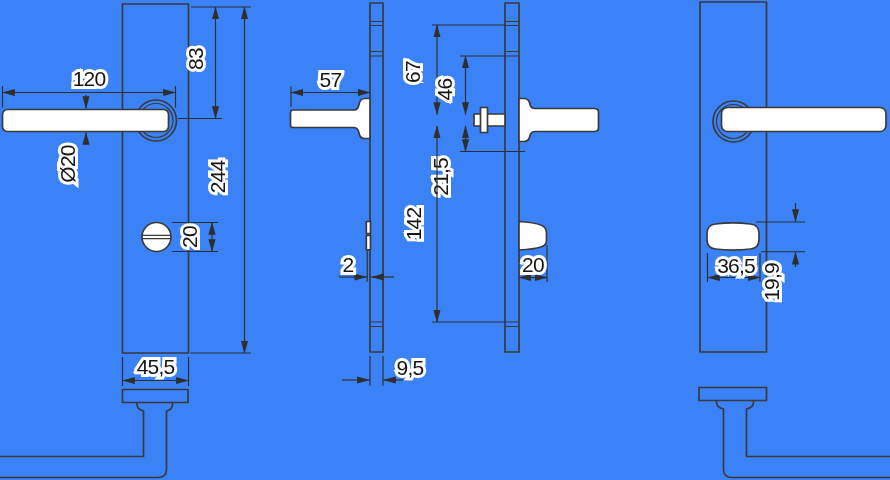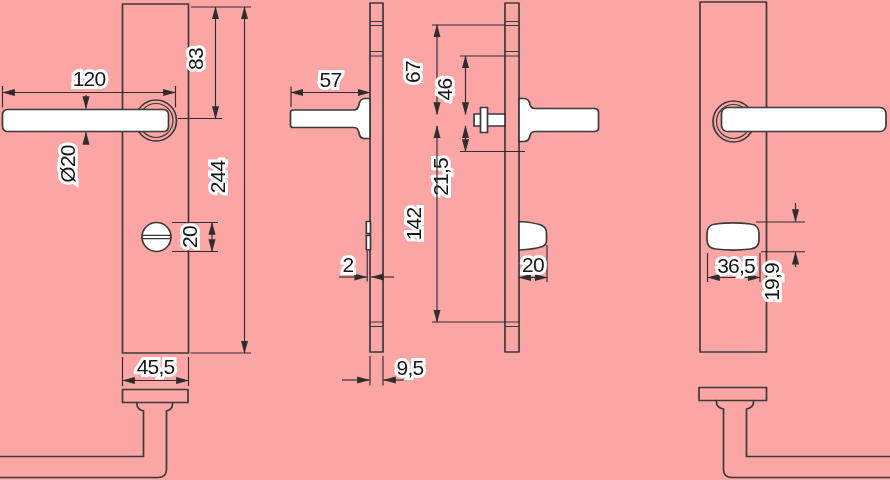--- a/index.html
+++ b/index.html
@@ -1,16 +1,16 @@
 <!DOCTYPE html>
 <html><head>
 <meta charset="utf-8">
 <style>
   html,body{margin:0;padding:0;background:#ffffff;}
-  .stage{position:relative;width:890px;height:480px;background:#fca5a5;overflow:hidden;
+  .stage{position:relative;width:890px;height:480px;background:#3b82f6;overflow:hidden;
          font-family:"Liberation Sans", sans-serif;text-align:right;}
   svg{display:block;}
   .ol   {fill:none;stroke:#3a3a3a;stroke-width:1.7;stroke-linejoin:round;stroke-linecap:round;}
   .olf  {fill:#ffffff;stroke:#3a3a3a;stroke-width:1.7;stroke-linejoin:round;}
   .thin {fill:none;stroke:#3a3a3a;stroke-width:1.2;}
   .dl   {fill:none;stroke:#2e2e2e;stroke-width:1.15;}
   text.dim{font-family:"Liberation Sans", sans-serif;font-size:21px;letter-spacing:-0.8px;
        fill:#161616;stroke:#ffffff;stroke-width:6px;paint-order:stroke;font-weight:400;}
 </style>
 </head>

